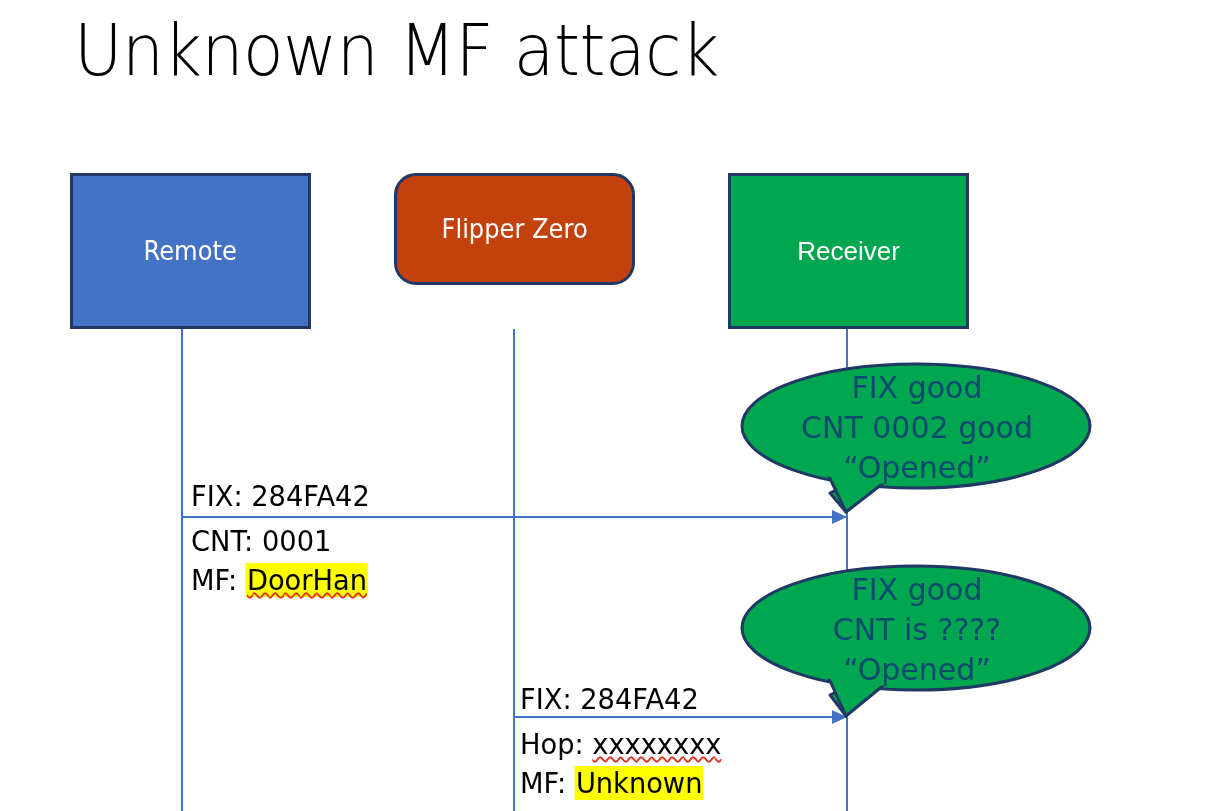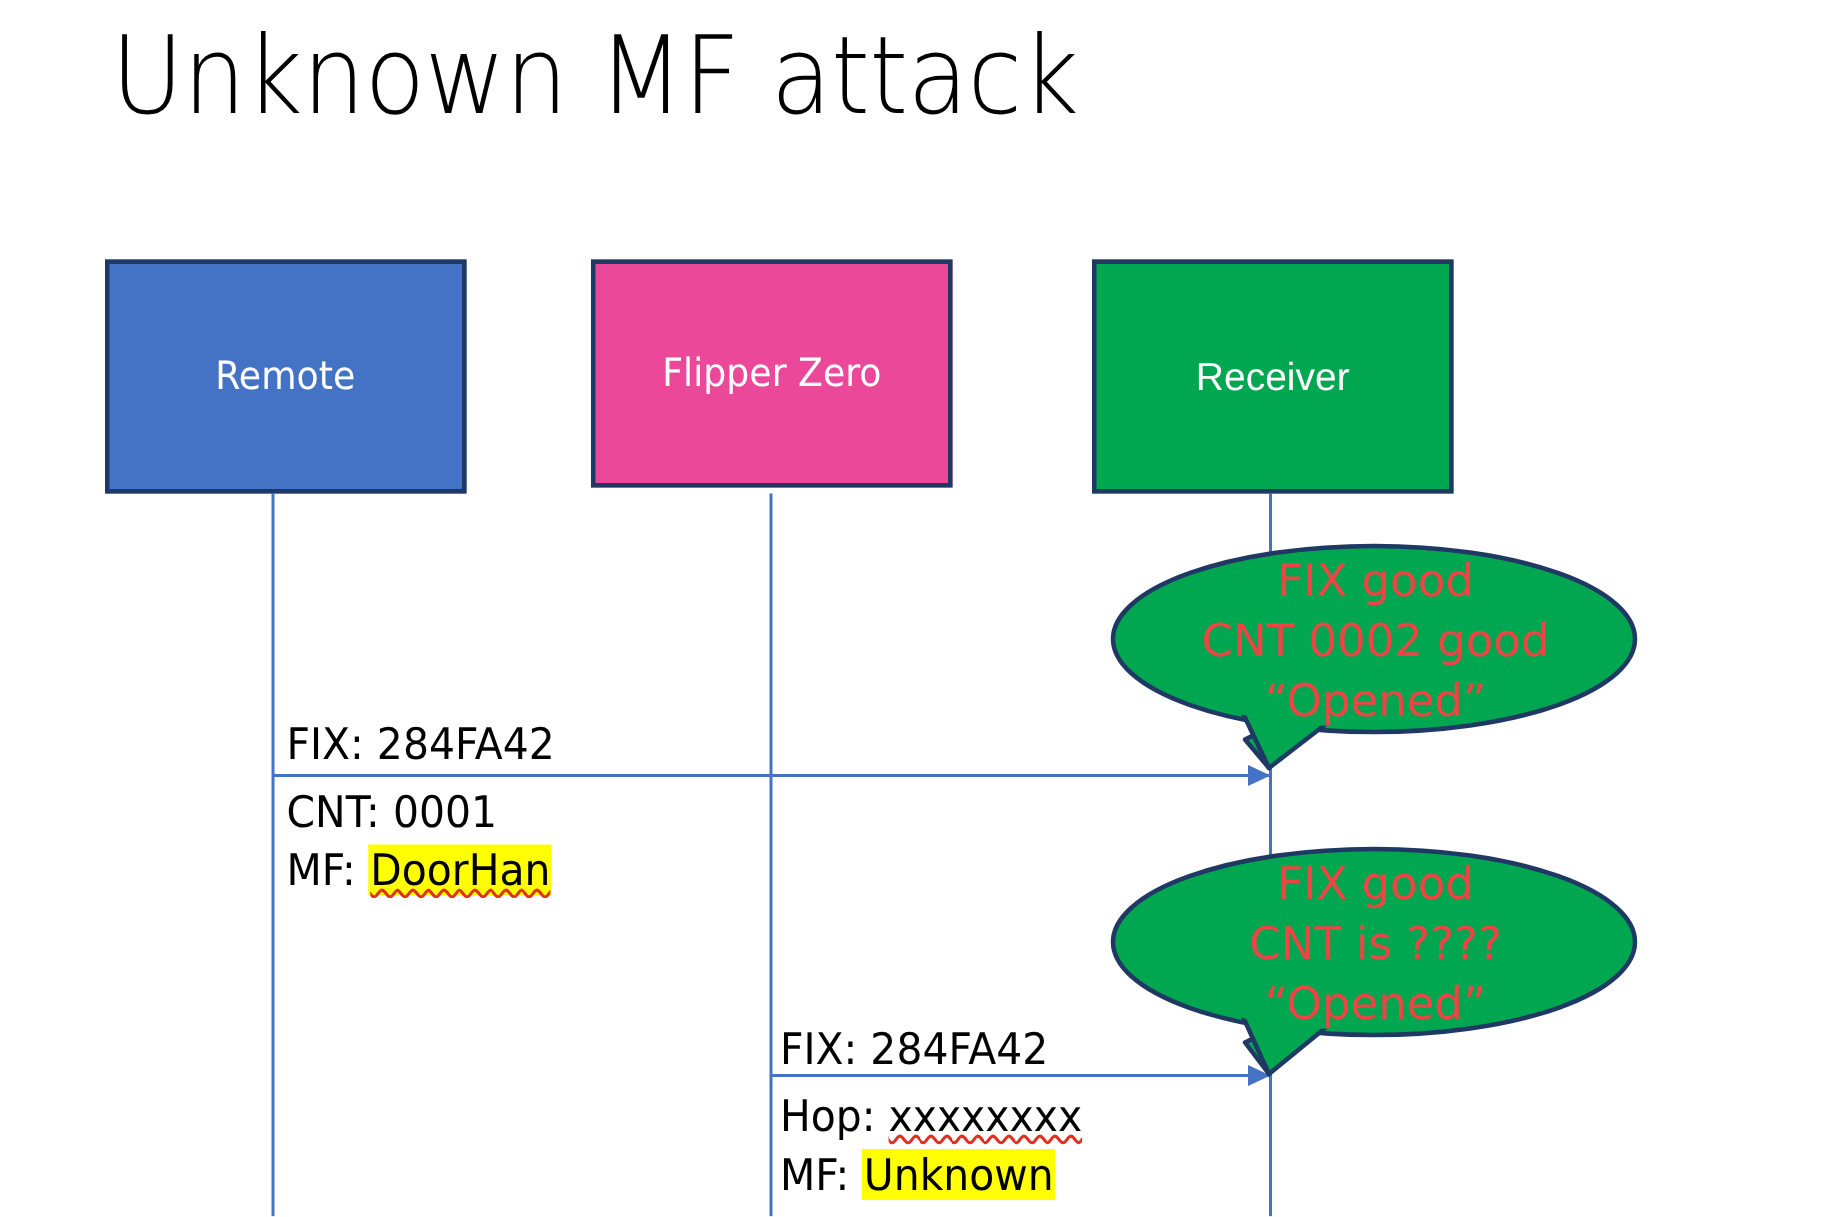--- a/index.html
+++ b/index.html
@@ -52,21 +52,21 @@
     justify-content: center;
   }
   .actor-label {
     color: #ffffff;
     font-size: 26px;
     font-weight: 400;
     font-family: "DejaVu Sans", "Liberation Sans", sans-serif;
     transform: scaleX(0.93);
   }
   #box-remote  { left: 50px;  top: 173px; width: 241px; height: 156px; background: #4472C4; }
-  #box-flipper { left: 374px; top: 173px; width: 241px; height: 152px; background: #ec4899; }
+  #box-flipper { left: 374px; top: 173px; width: 241px; height: 112px; background: #c2410c; border-radius: 22px; }
   #box-receiver{ left: 708px; top: 173px; width: 241px; height: 156px; background: #00A650; }
   #box-receiver .actor-label { transform: scaleX(1); font-family: "Liberation Sans", sans-serif; }
 
   
   .msg-arrow {
     position: absolute;
     height: 2px;
     background: #4472C4;
   }
   .msg-arrow::after {
@@ -112,21 +112,21 @@
   .bubble svg {
     display: block;
     overflow: visible;
   }
   .bubble-text {
     position: absolute;
     left: 0;
     top: 0;
     width: 100%;
     text-align: center;
-    color: #ef4444;
+    color: #0c4a6e;
     font-family: "DejaVu Sans", "Liberation Sans", sans-serif;
     font-size: 30px;
     line-height: 40px;
     pointer-events: none;
   }
   .bubble-line { display: block; }
 </style>
 </head>
 <body>
 

